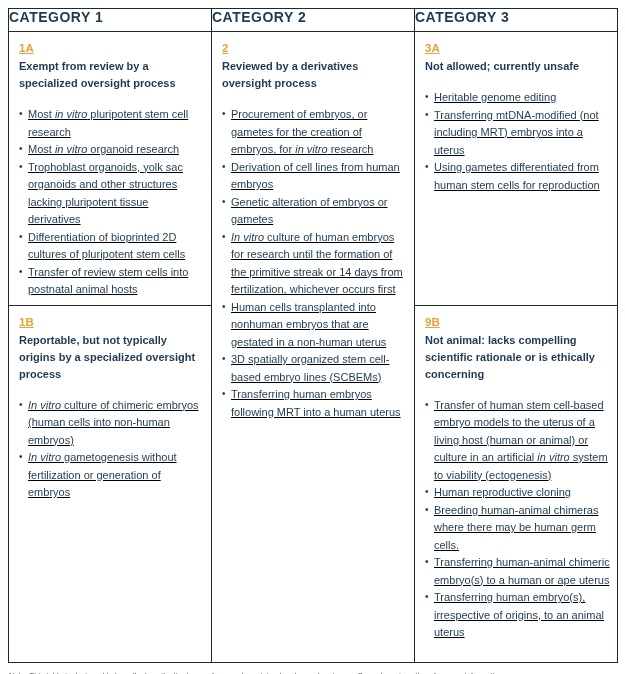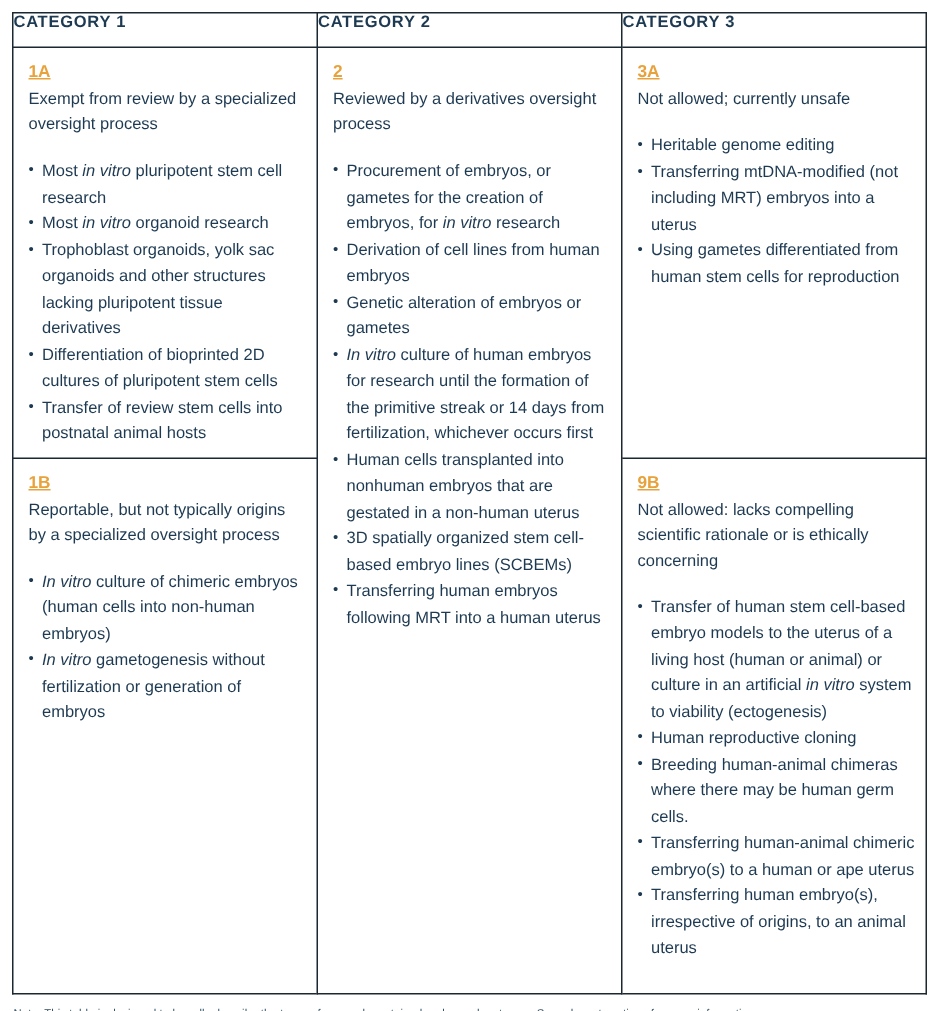--- a/index.html
+++ b/index.html
@@ -25,50 +25,51 @@
   table.cat-table td {
     border: 1px solid #1b2831;
     vertical-align: top;
     padding: 0;
     width: 203px;
   }
   th.cat-header {
     height: 23px;
     text-align: left;
     padding: 6px 8px 4px 10px;
-    font-size: 11px;
+    font-size: 14px;
     font-weight: bold;
     letter-spacing: 0.5px;
     color: #1d3a52;
     border-bottom: 1.5px solid #51656f;
   }
   tr.body-row-1 > td { height: 262px; }
   tr.body-row-2 > td { height: 357px; }
   .cell-inner {
     padding: 7px 7px 6px 10px;
   }
   .cell-label {
     color: #e8a23c;
     font-weight: bold;
     font-size: 11.5px;
     line-height: 15px;
     margin: 2px 0 2px 0;
     text-decoration: underline;
   }
   .cell-title {
     color: #1e3a52;
-    font-weight: normal;
+    font-weight: bold;
     font-size: 11px;
     line-height: 17px;
     margin: 0 0 14px 0;
   }
   ul.bullets {
     list-style: none;
     margin: 0;
     padding: 0;
+    text-decoration: underline;
   }
   ul.bullets li {
     position: relative;
     padding-left: 9px;
     color: #1e3a52;
     font-size: 11px;
     line-height: 17.5px;
   }
   ul.bullets li::before {
     content: "\2022";
@@ -149,21 +150,21 @@
             <div class="cell-title">Reportable, but not typically origins by a specialized oversight process</div>
             <ul class="bullets">
                 <li><em>In vitro</em> culture of chimeric embryos (human cells into non-human embryos)</li>
                 <li><em>In vitro</em> gametogenesis without fertilization or generation of embryos</li>
               </ul>
           </div>
         </td>
         <td>
           <div class="cell-inner">
             <div class="cell-label">9B</div>
-            <div class="cell-title">Not allowed: lacks compelling scientific rationale or is ethically concerning</div>
+            <div class="cell-title">Not animal: lacks compelling scientific rationale or is ethically concerning</div>
             <ul class="bullets">
                 <li>Transfer of human stem cell-based embryo models to the uterus of a living host (human or animal) or culture in an artificial <em>in vitro</em> system to viability (ectogenesis)</li>
                 <li>Human reproductive cloning</li>
                 <li>Breeding human-animal chimeras where there may be human germ cells.</li>
                 <li>Transferring human-animal chimeric embryo(s) to a human or ape uterus</li>
                 <li>Transferring human embryo(s), irrespective of origins, to an animal uterus</li>
               </ul>
           </div>
         </td>
       </tr>

